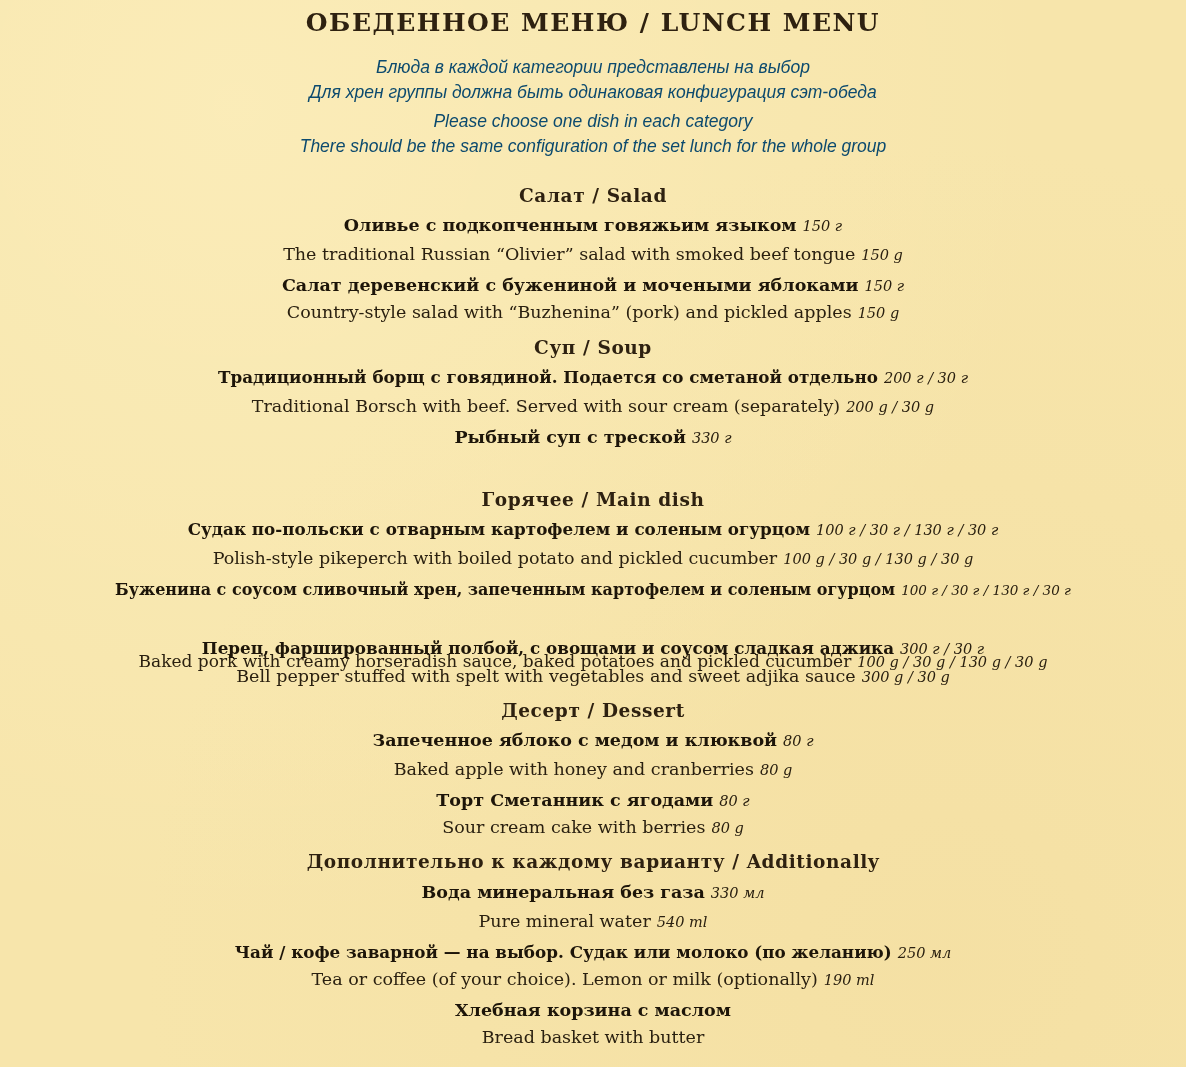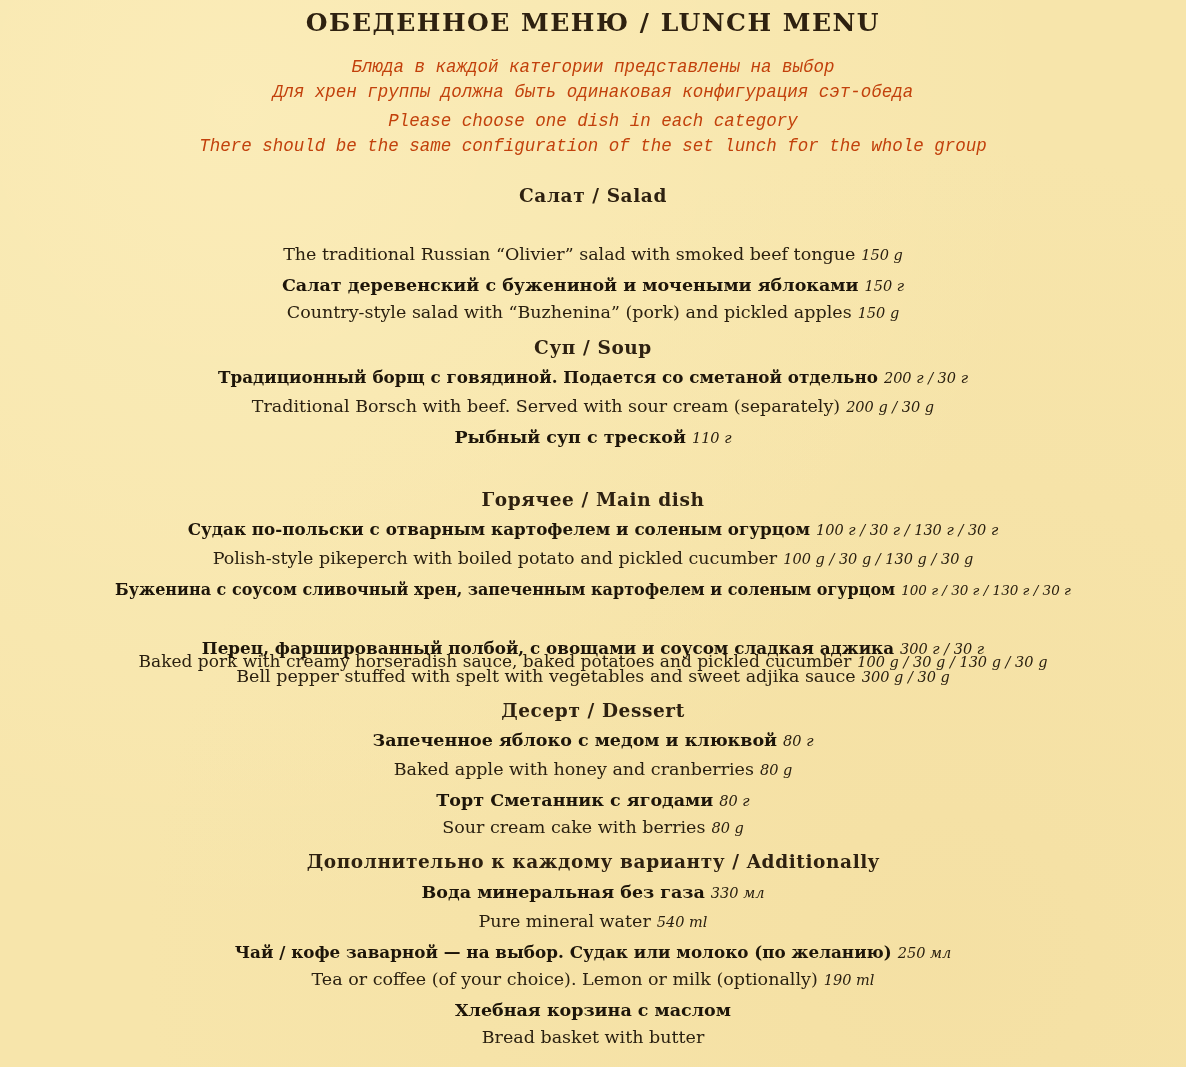--- a/index.html
+++ b/index.html
@@ -35,24 +35,24 @@
       line-height: 1;
     }
     .title {
       font-family: "DejaVu Serif", serif;
       font-weight: bold;
       font-size: 25px;
       letter-spacing: 1.5px;
       color: #2e2110;
     }
     .subtitle {
-      font-family: Liberation Mono, monospace;
+      font-family: Liberation Sans, sans-serif;
       font-style: italic;
       font-size: 17.5px;
-      color: #c2410c;
+      color: #0c4a6e;
     }
     .section {
       font-family: "DejaVu Serif", serif;
       font-weight: bold;
       font-size: 18.5px;
       letter-spacing: 0.6px;
       color: #2e2110;
     }
     .ru {
       font-family: "DejaVu Serif", serif;
@@ -82,28 +82,29 @@
 <div class="page">
 
   <div class="line title" style="top:10px">ОБЕДЕННОЕ МЕНЮ / LUNCH MENU</div>
 
   <div class="line subtitle" style="top:59px">Блюда в каждой категории представлены на выбор</div>
   <div class="line subtitle" style="top:84px">Для хрен группы должна быть одинаковая конфигурация сэт-обеда</div>
   <div class="line subtitle" style="top:113px">Please choose one dish in each category</div>
   <div class="line subtitle" style="top:138px">There should be the same configuration of the set lunch for the whole group</div>
 
   <div class="line section" style="top:187px">Салат / Salad</div>
+  <div class="line ru" style="top:217px"><span>Оливье с подкопченным говяжьим языком</span><span class="weight">150 г</span></div>
   <div class="line en" style="top:246px"><span>The traditional Russian “Olivier” salad with smoked beef tongue</span><span class="weight">150 g</span></div>
   <div class="line ru" style="top:277px"><span>Салат деревенский с бужениной и мочеными яблоками</span><span class="weight">150 г</span></div>
   <div class="line en" style="top:304px"><span>Country-style salad with “Buzhenina” (pork) and pickled apples</span><span class="weight">150 g</span></div>
 
   <div class="line section" style="top:339px">Суп / Soup</div>
   <div class="line ru tight" style="top:369px"><span>Традиционный борщ с говядиной. Подается со сметаной отдельно</span><span class="weight">200 г / 30 г</span></div>
   <div class="line en" style="top:398px"><span>Traditional Borsch with beef. Served with sour cream (separately)</span><span class="weight">200 g / 30 g</span></div>
-  <div class="line ru" style="top:429px"><span>Рыбный суп с треской</span><span class="weight">110 г</span></div>
+  <div class="line ru" style="top:429px"><span>Рыбный суп с треской</span><span class="weight">330 г</span></div>
 
   <div class="line section" style="top:491px">Горячее / Main dish</div>
   <div class="line ru tight" style="top:521px"><span>Судак по-польски с отварным картофелем и соленым огурцом</span><span class="weight">100 г / 30 г / 130 г / 30 г</span></div>
   <div class="line en" style="top:550px"><span>Polish-style pikeperch with boiled potato and pickled cucumber</span><span class="weight">100 g / 30 g / 130 g / 30 g</span></div>
   <div class="line ru tight" style="top:582px; font-size:16px"><span>Буженина с соусом сливочный хрен, запеченным картофелем и соленым огурцом</span><span class="weight" style="font-size:13.5px">100 г / 30 г / 130 г / 30 г</span></div>
   <div class="line en tight" style="top:609px"><span>Baked pork with creamy horseradish sauce, baked potatoes and pickled cucumber</span><span class="weight">100 g / 30 g / 130 g / 30 g</span></div>
   <div class="line ru tight" style="top:640px"><span>Перец, фаршированный полбой, с овощами и соусом сладкая аджика</span><span class="weight">300 г / 30 г</span></div>
   <div class="line en" style="top:668px"><span>Bell pepper stuffed with spelt with vegetables and sweet adjika sauce</span><span class="weight">300 g / 30 g</span></div>
 
   <div class="line section" style="top:702px">Десерт / Dessert</div>

